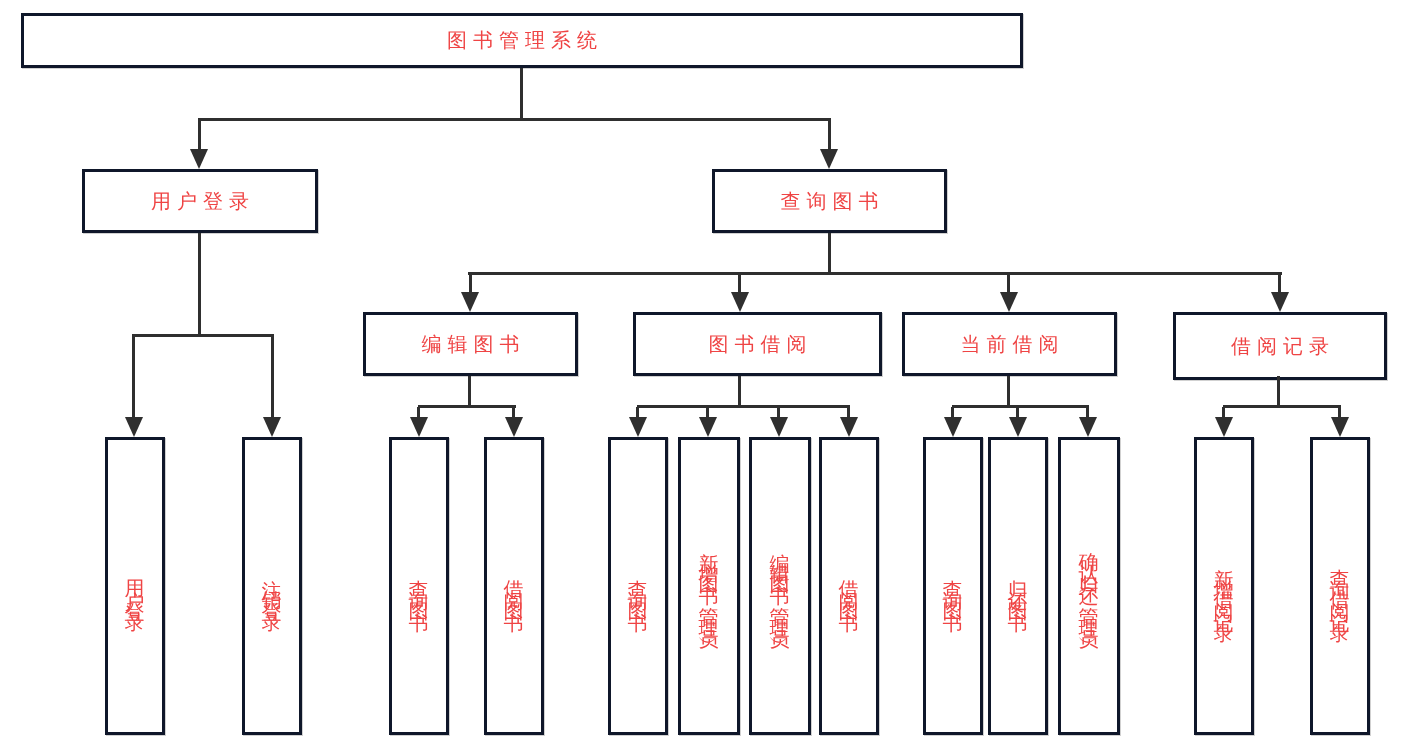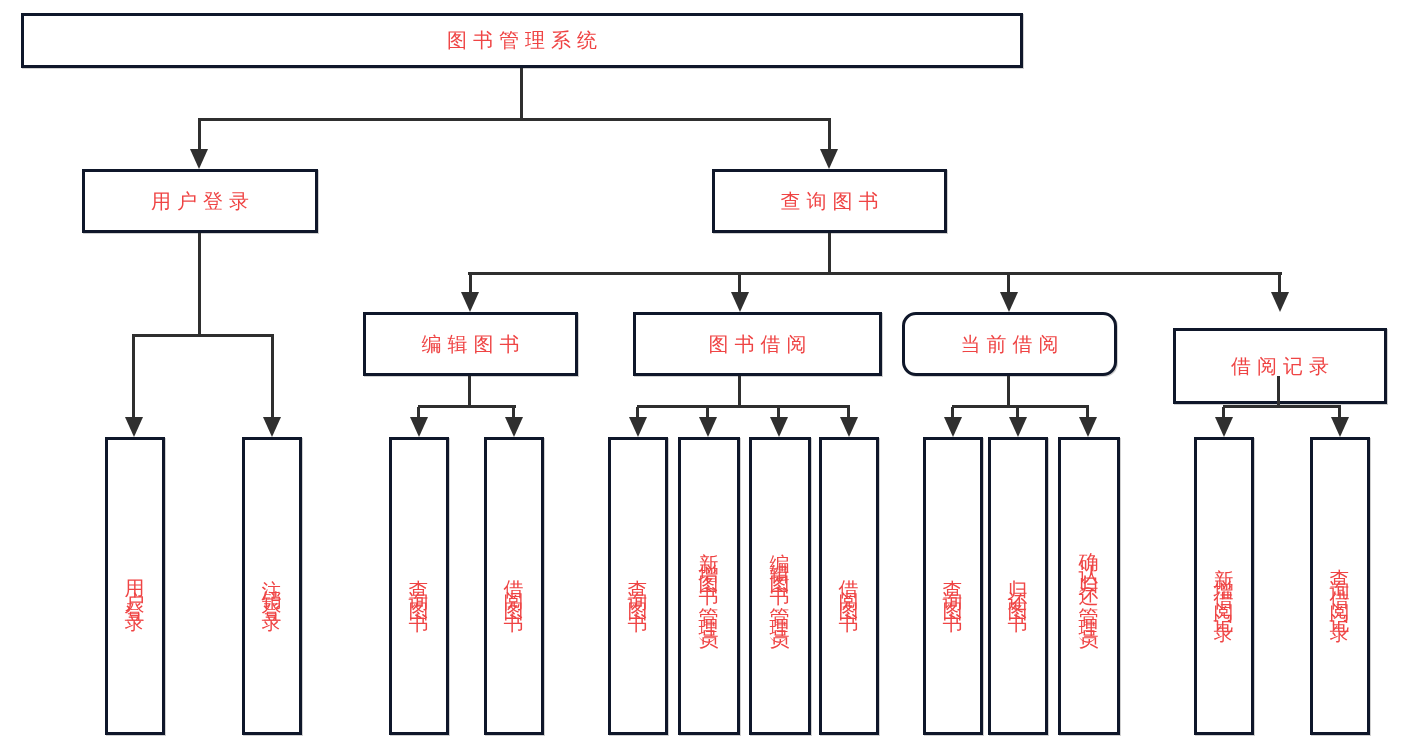--- a/index.html
+++ b/index.html
@@ -85,22 +85,22 @@
   <div class="arrowhead" style="left:461px; top:292px;"></div>
   <div class="vline" style="left:738px; top:273px; height:20px;"></div>
   <div class="arrowhead" style="left:731px; top:292px;"></div>
   <div class="vline" style="left:1007px; top:273px; height:20px;"></div>
   <div class="arrowhead" style="left:1000px; top:292px;"></div>
   <div class="vline" style="left:1278px; top:273px; height:20px;"></div>
   <div class="arrowhead" style="left:1271px; top:292px;"></div>
 
   <div class="box h-label" style="left:363px; top:312px; width:215px; height:64px;">编辑图书</div>
   <div class="box h-label" style="left:633px; top:312px; width:249px; height:64px;">图书借阅</div>
-  <div class="box h-label" style="left:902px; top:312px; width:215px; height:64px;border-radius:14px;">当前借阅</div>
-  <div class="box h-label" style="left:1173px; top:312px; width:214px; height:76px;margin-top:16px;">借阅记录</div>
+  <div class="box h-label" style="left:902px; top:312px; width:215px; height:64px;">当前借阅</div>
+  <div class="box h-label" style="left:1173px; top:312px; width:214px; height:68px;">借阅记录</div>
 
   <div class="vline" style="left:468px; top:376px; height:31px;"></div>
   <div class="hline" style="left:418px; top:405px; width:98px;"></div>
   <div class="vline" style="left:417px; top:407px; height:11px;"></div>
   <div class="arrowhead" style="left:410px; top:417px;"></div>
   <div class="vline" style="left:512px; top:407px; height:11px;"></div>
   <div class="arrowhead" style="left:505px; top:417px;"></div>
 
   <div class="vline" style="left:738px; top:376px; height:31px;"></div>
   <div class="hline" style="left:637px; top:405px; width:213px;"></div>

